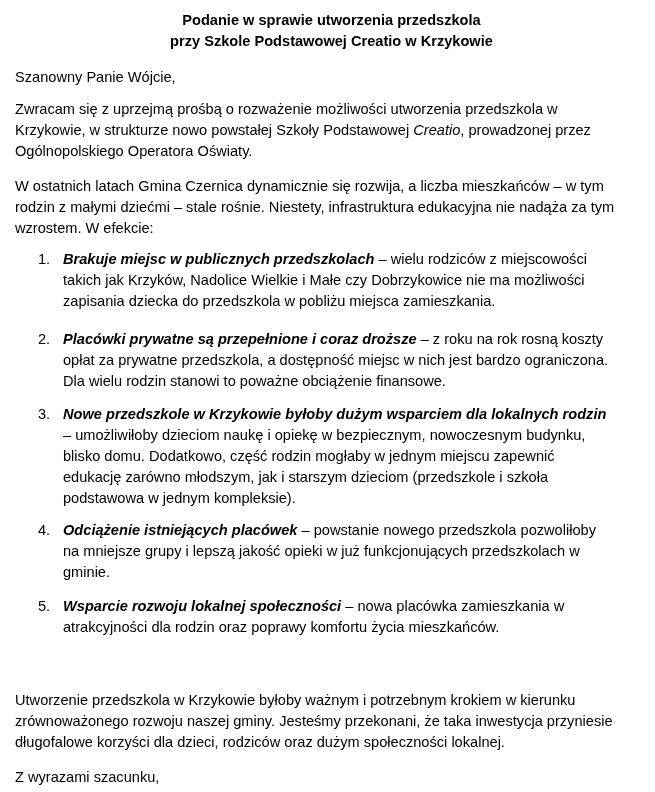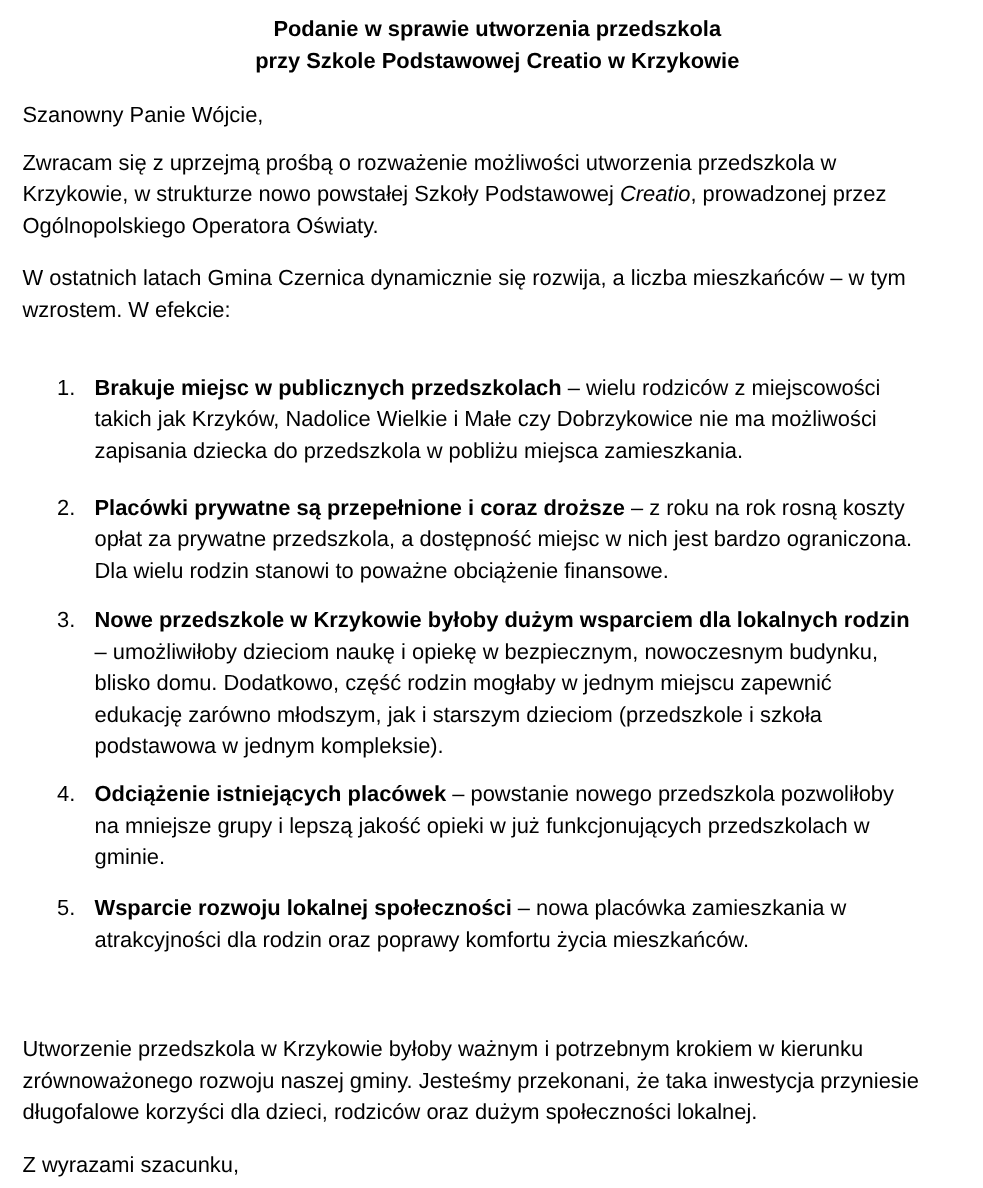--- a/index.html
+++ b/index.html
@@ -24,21 +24,21 @@
   .li { position: absolute; left: 0; width: 655px; }
   .li .num { position: absolute; left: 38px; width: 20px; }
   .li .txt { position: absolute; left: 63px; width: 565px; }
   .li1 { top: 0px; }
   .li2 { top: 80px; }
   .li3 { top: 155px; }
   .li4 { top: 271px; }
   .li5 { top: 347px; }
   .p3 { top: 690px; }
   .closing { top: 767px; }
-  b { font-weight: bold; }
+  b { font-weight: bold; font-style: italic; }
   i { font-style: italic; }
 </style>
 </head>
 <body>
 
 <div class="page">
 
   <div class="title">
     <div>Podanie w sprawie utworzenia przedszkola</div>
     <div>przy Szkole Podstawowej Creatio w Krzykowie</div>
@@ -47,20 +47,21 @@
   <div class="block p1">
     <div>Zwracam się z uprzejmą prośbą o rozważenie możliwości utworzenia przedszkola w</div>
     <div><span>Krzykowie, w strukturze nowo powstałej Szkoły Podstawowej </span><i>Creatio</i><span>, prowadzonej przez</span></div>
     <div>Ogólnopolskiego Operatora Oświaty.</div>
   </div>
 
   <div class="block greeting">Szanowny Panie Wójcie,</div>
 
   <div class="block p2">
     <div>W ostatnich latach Gmina Czernica dynamicznie się rozwija, a liczba mieszkańców – w tym</div>
+    <div>rodzin z małymi dziećmi – stale rośnie. Niestety, infrastruktura edukacyjna nie nadąża za tym</div>
     <div>wzrostem. W efekcie:</div>
   </div>
 
   <div class="list">
     <div class="li li1">
       <span class="num">1.</span>
       <div class="txt">
         <div><b>Brakuje miejsc w publicznych przedszkolach</b><span> – wielu rodziców z miejscowości</span></div>
         <div>takich jak Krzyków, Nadolice Wielkie i Małe czy Dobrzykowice nie ma możliwości</div>
         <div>zapisania dziecka do przedszkola w pobliżu miejsca zamieszkania.</div>

